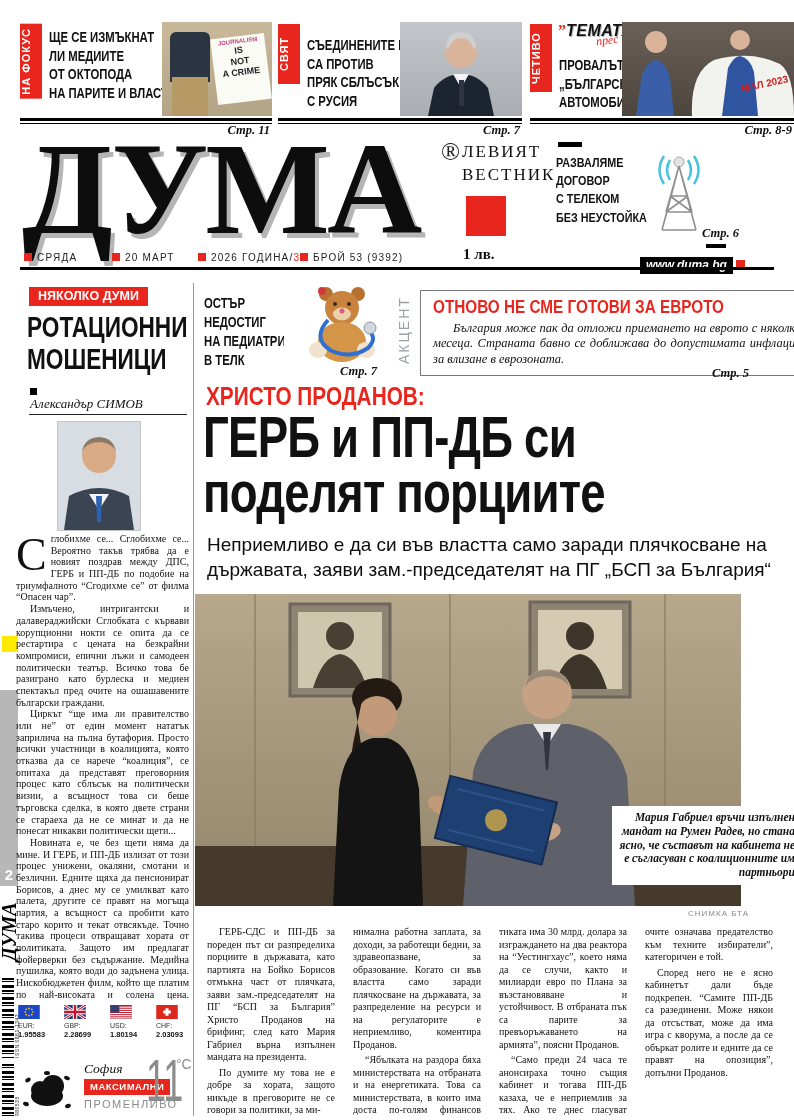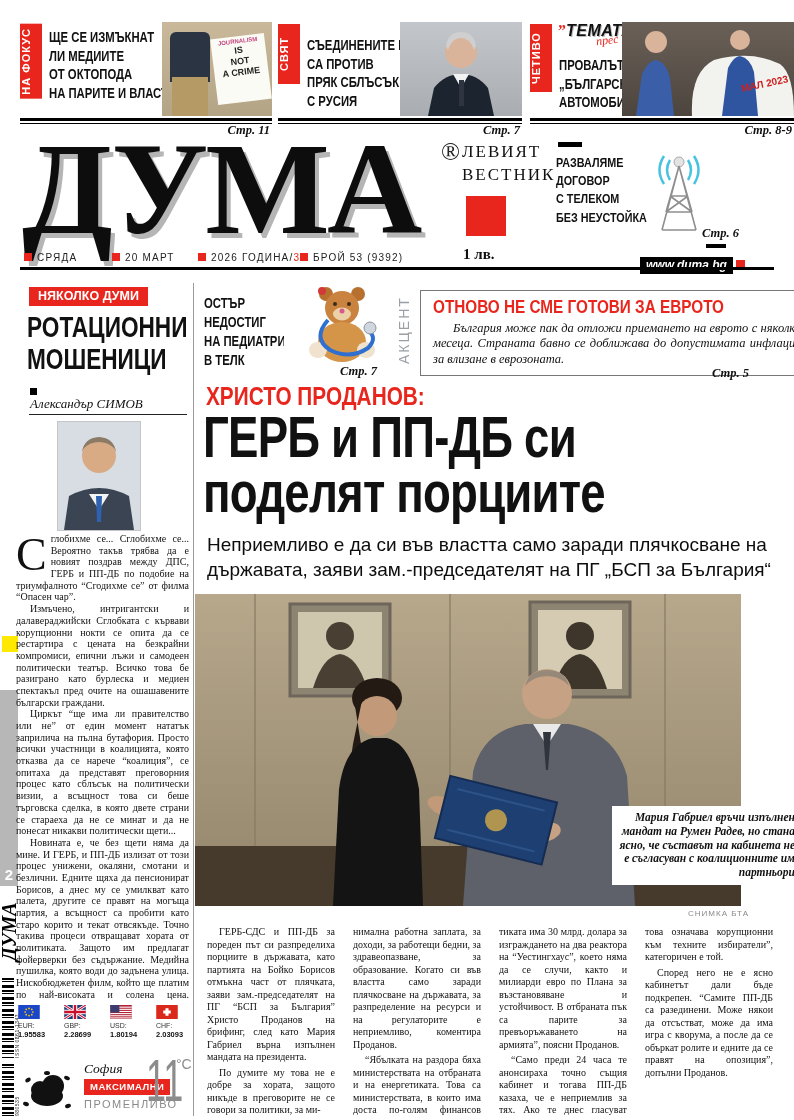--- a/index.html
+++ b/index.html
@@ -430,18 +430,18 @@
     </div>
     <div class="col">
       <p>нимална работна заплата, за доходи, за работещи бедни, за здравеопазване, за образование. Когато си във властта само заради плячкосване на държавата, за разпределение на ресурси и на регулаторите е неприемливо, коментира Проданов.</p>
       <p class="ind">“Ябълката на раздора бяха министерствата на отбраната и на енергетиката. Това са министерствата, в които има доста по-голям финансов ресурс. В енерге-</p>
     </div>
     <div class="col">
       <p>тиката има 30 млрд. долара за изграждането на два реактора на “Уестингхаус”, което няма да се случи, както и милиарди евро по Плана за възстановяване и устойчивост. В отбраната пък са парите за превъоръжаването на армията”, поясни Проданов.</p>
       <p class="ind">“Само преди 24 часа те анонсираха точно същия кабинет и тогава ПП-ДБ казаха, че е неприемлив за тях. Ако те днес гласуват предложеното правителство,</p>
     </div>
     <div class="col">
-      <p>това означава корупционни към техните избиратели”, категоричен е той.</p>
+      <p>очите означава предателство към техните избиратели”, категоричен е той.</p>
       <p class="ind">Според него не е ясно кабинетът дали бъде подкрепен. “Самите ПП-ДБ са разединени. Може някои да отсъстват, може да има игра с кворума, а после да се объркат ролите и едните да се правят на опозиция”, допълни Проданов.</p>
     </div>
   </div>
 
 </div>
 
 </body></html>

